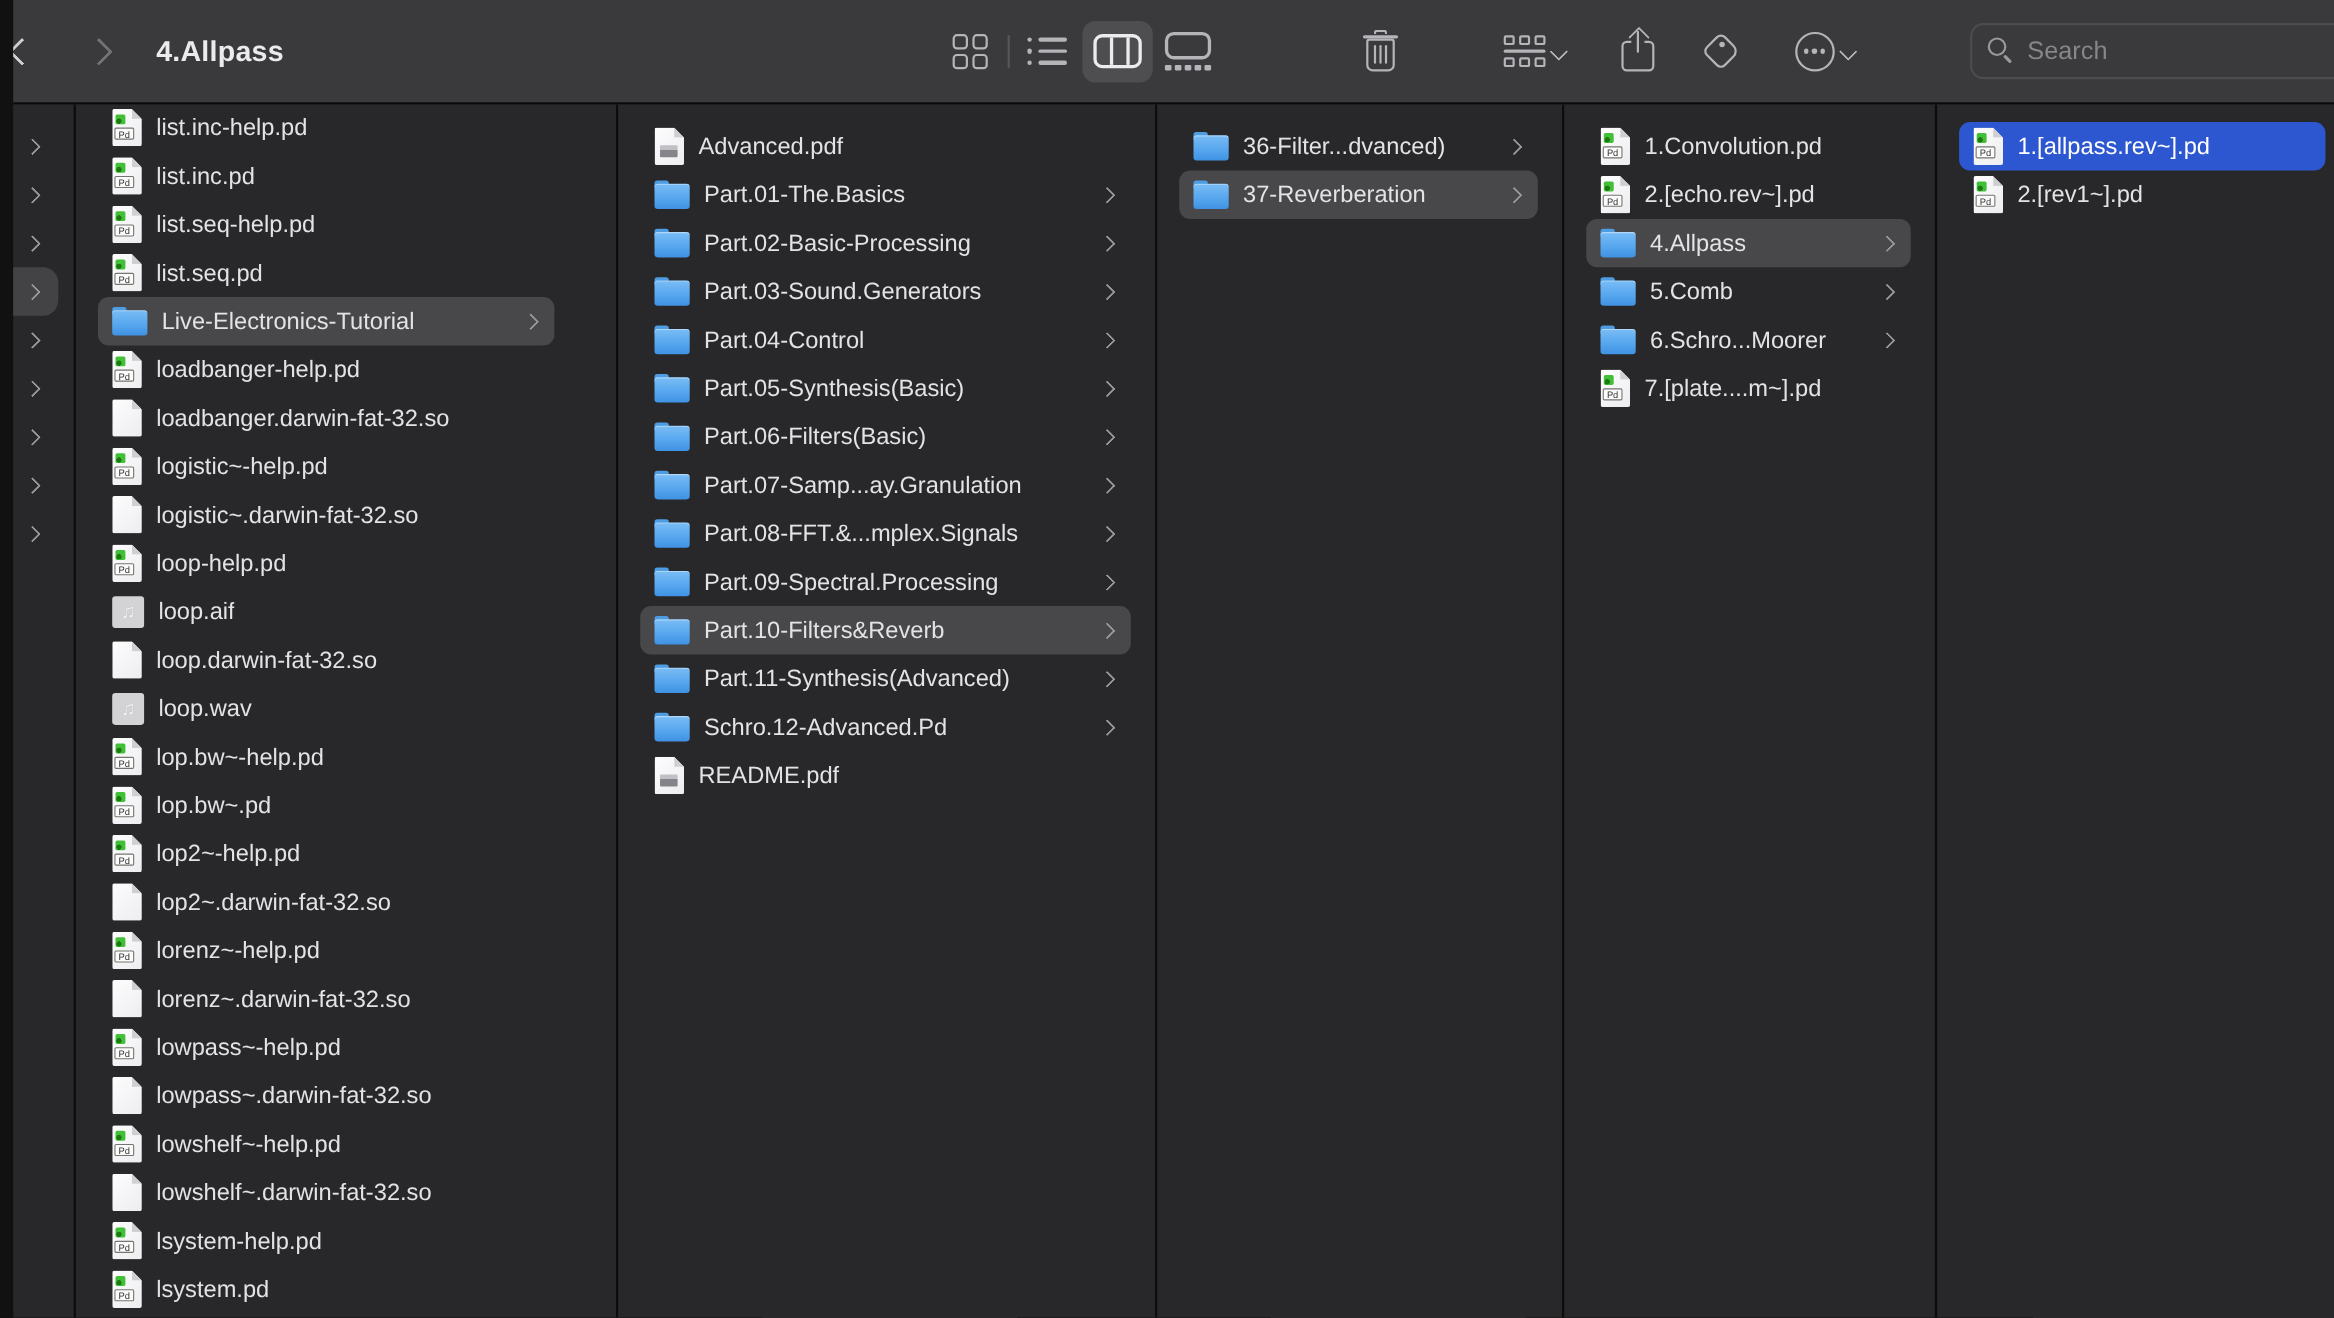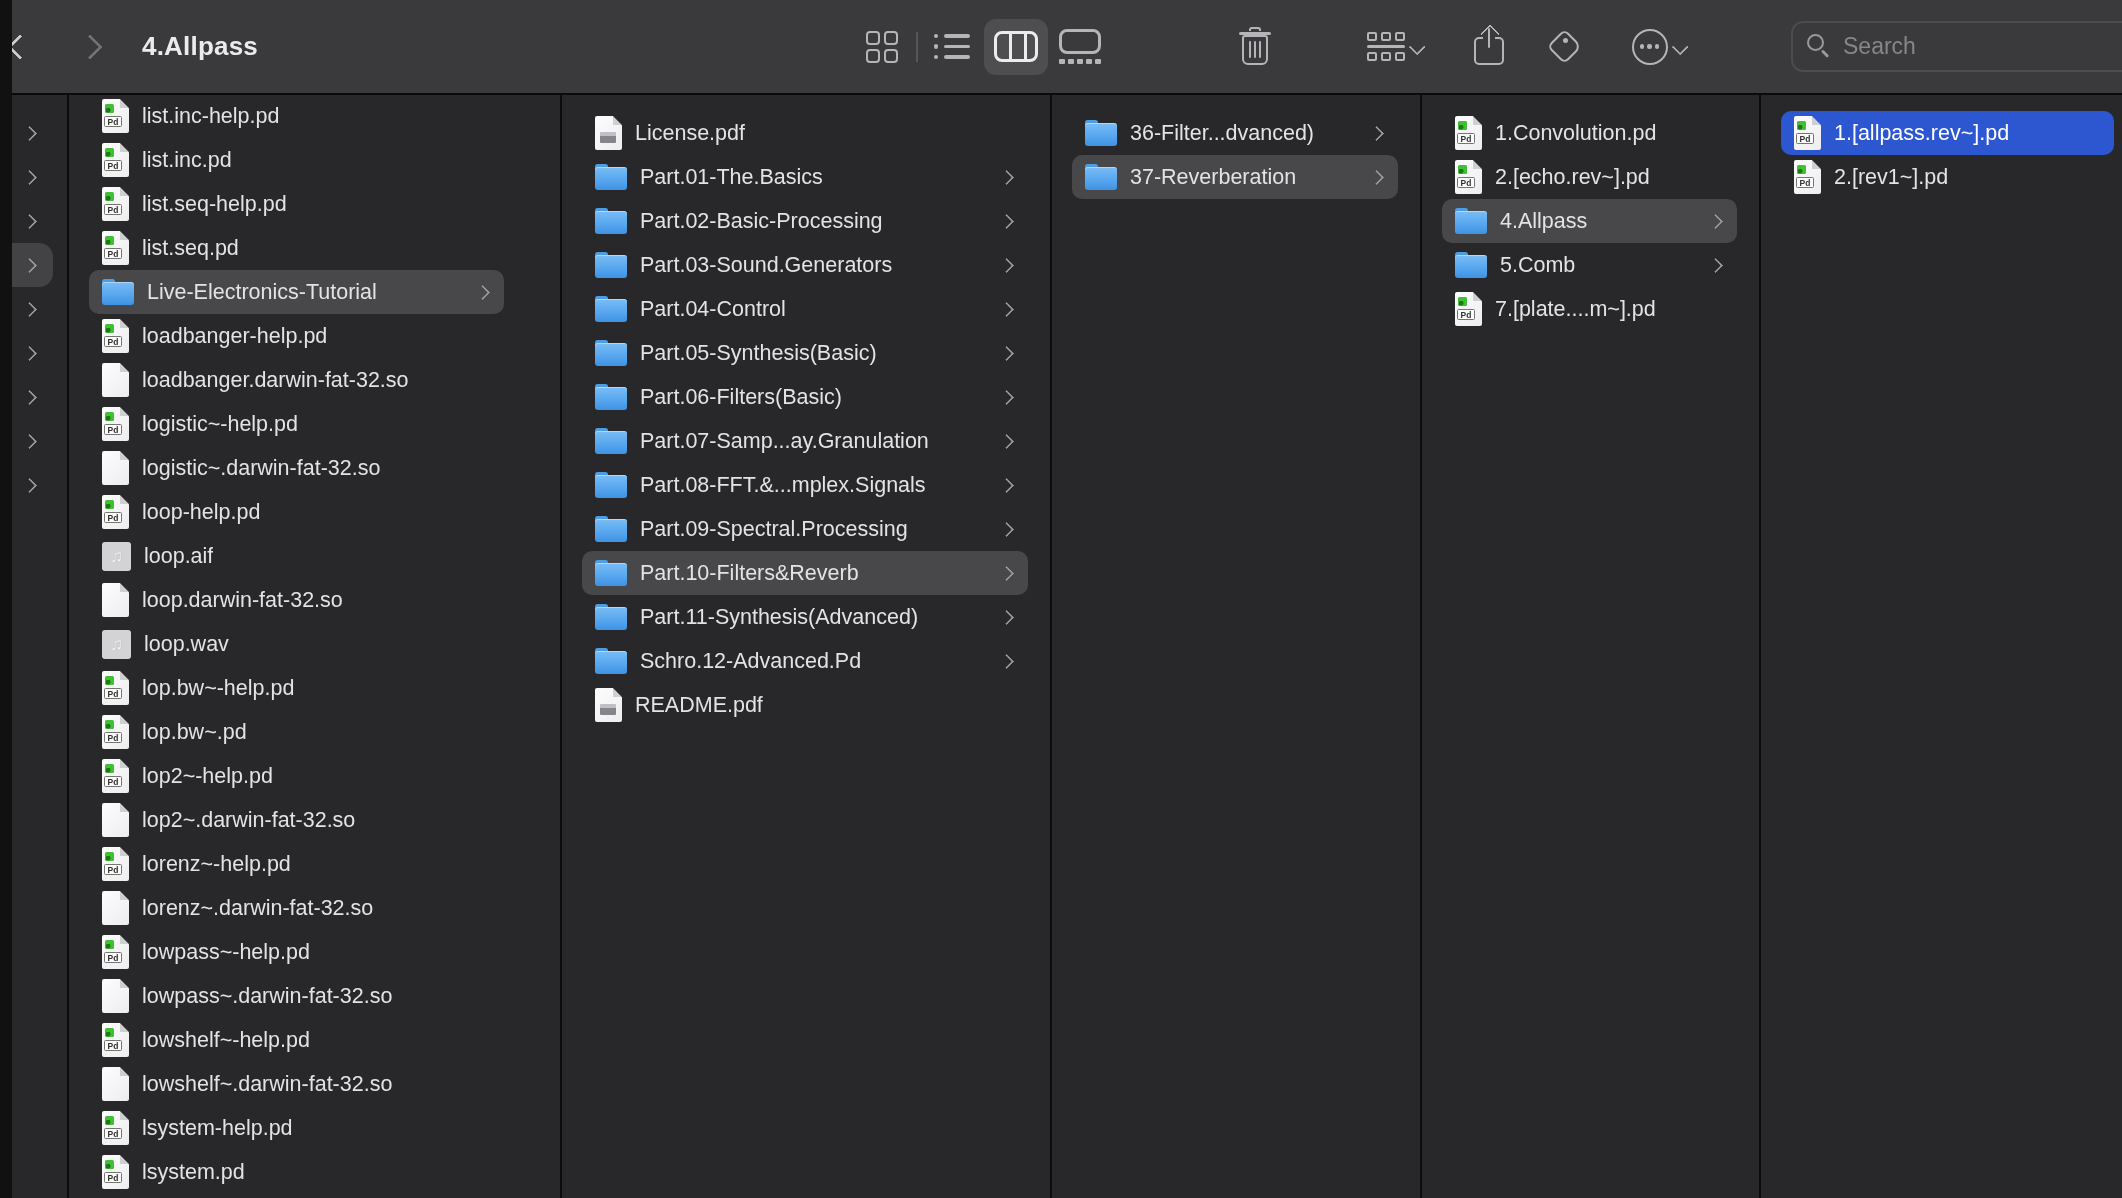--- a/index.html
+++ b/index.html
@@ -106,21 +106,21 @@
   .col5{left:1749px;width:373px;top:111px;}
   
   .fic{position:relative;flex:none;}
   .ic-page{width:27px;height:34px;background:linear-gradient(135deg,#fdfdfe 0%,#ededf0 100%);
            border-radius:2px;clip-path:polygon(0 0,66% 0,100% 27%,100% 100%,0 100%);}
   .ic-page .fold{position:absolute;right:0;top:0;width:9.3px;height:9.3px;background:#cfcfd3;
                  clip-path:polygon(0 0,0 100%,100% 100%);}
   .ic-pd .sq{position:absolute;left:3px;top:5px;width:9px;height:9px;border-radius:1.5px;
              background:radial-gradient(circle at 35% 68%,#1d7a12 0 2.2px,#41bf36 2.6px);}
   .ic-pd .pdbox{position:absolute;left:2px;top:17px;width:18px;height:11px;border:1.2px solid #75756f;
-                border-radius:1.5px;background:#fbfbfb;color:#333;font-size:8.5px;font-weight:700;
+                border-radius:1.5px;background:#fbfbfb;color:#333;font-size:8.5px;font-weight:400;
                 line-height:10px;text-align:center;box-sizing:border-box;}
   .ic-pdf .thumb{position:absolute;left:5px;top:16px;width:16px;height:11px;border-radius:1px;
                  background:linear-gradient(180deg,#c0c0c4 0 4px,#84848b 4px);}
   .ic-audio{width:29px;height:29px;border-radius:3px;background:#d3d3d6;
             display:flex;align-items:center;justify-content:center;
             color:#f1f1f3;font-size:18px;text-shadow:0 0 1px #aaa;}
   .ic-folder{width:32px;height:27px;}
   .ic-folder .tab{position:absolute;left:0;top:0;width:13px;height:7px;border-radius:2.5px 2.5px 0 0;background:#4e9de2;}
   .ic-folder .body{position:absolute;left:0;top:3px;width:32px;height:23px;border-radius:3px;
                    background:linear-gradient(180deg,#7abdf5 0%,#58a7ef 55%,#3f92e3 100%);
@@ -462,21 +462,21 @@
         </span>
         <span class="lbl">lsystem.pd</span>
       </div>
     </div>
   <div class="column col2">
       <div class="row">
         <span class="fic ic-page ic-pdf">
           <span class="fold"></span>
           <span class="thumb"></span>
         </span>
-        <span class="lbl">License.pdf</span>
+        <span class="lbl">Advanced.pdf</span>
       </div>
       <div class="row">
         <span class="fic ic-folder">
           <span class="tab"></span>
           <span class="body"></span>
         </span>
         <span class="lbl">Part.01-The.Basics</span>
         <span class="rchev"></span>
       </div>
       <div class="row">
@@ -617,20 +617,28 @@
         </span>
         <span class="lbl">4.Allpass</span>
         <span class="rchev"></span>
       </div>
       <div class="row">
         <span class="fic ic-folder">
           <span class="tab"></span>
           <span class="body"></span>
         </span>
         <span class="lbl">5.Comb</span>
+        <span class="rchev"></span>
+      </div>
+      <div class="row">
+        <span class="fic ic-folder">
+          <span class="tab"></span>
+          <span class="body"></span>
+        </span>
+        <span class="lbl">6.Schro...Moorer</span>
         <span class="rchev"></span>
       </div>
       <div class="row">
         <span class="fic ic-page ic-pd">
           <span class="fold"></span>
           <span class="sq"></span>
           <span class="pdbox">Pd</span>
         </span>
         <span class="lbl">7.[plate....m~].pd</span>
       </div>

